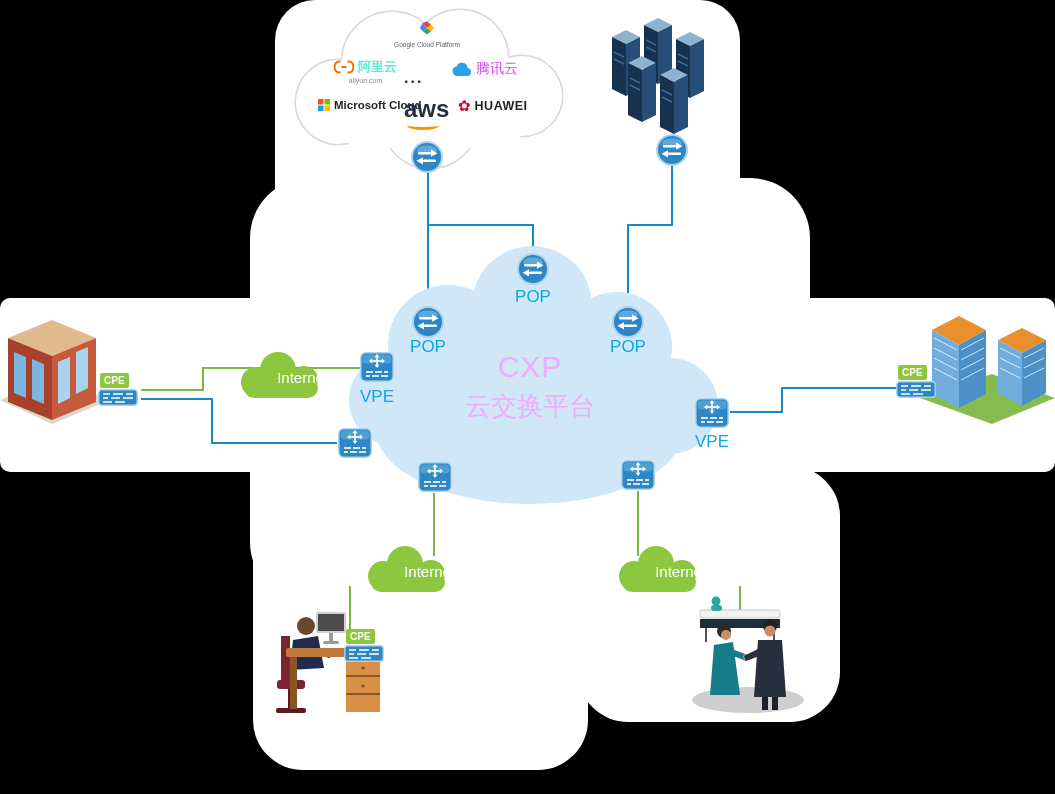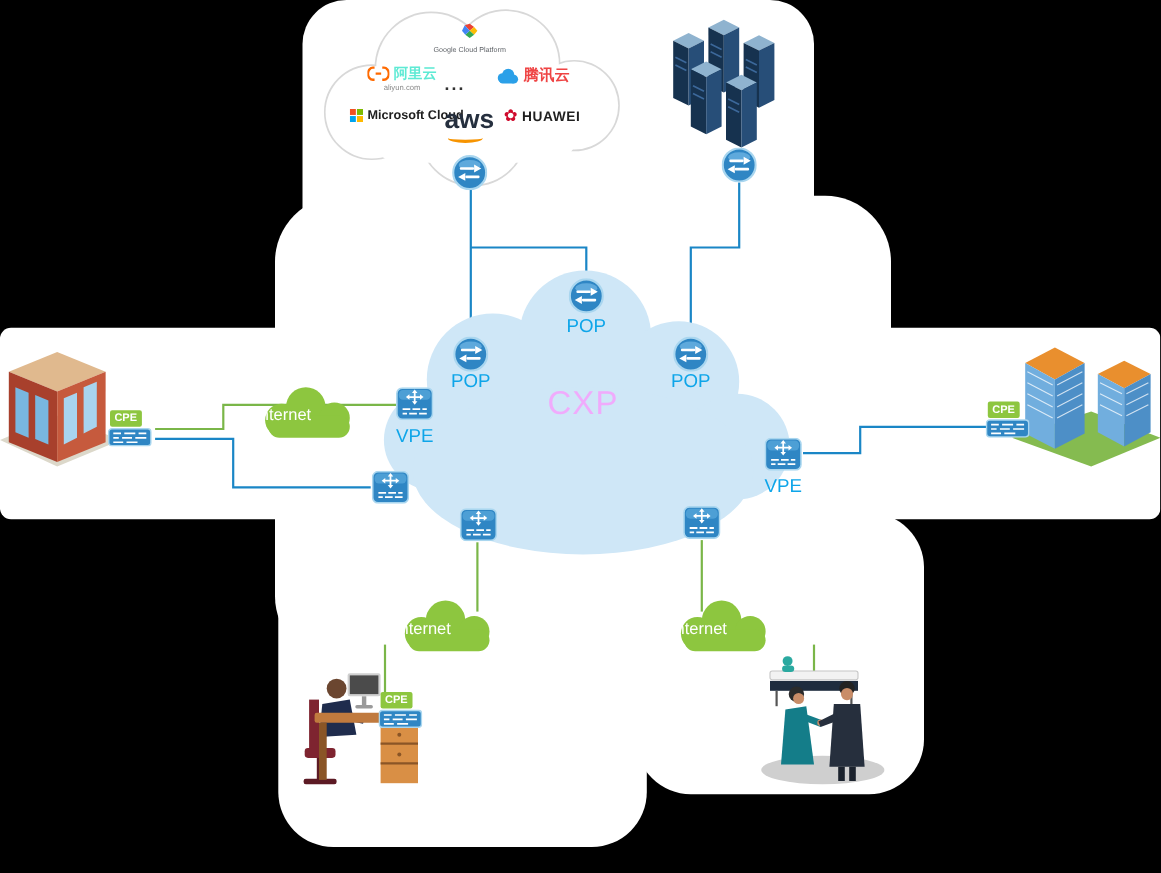--- a/index.html
+++ b/index.html
@@ -8,33 +8,33 @@
   #canvas{position:relative;width:1055px;height:794px;background:#000;overflow:hidden}
   #bg{position:absolute;left:0;top:0}
   .node{position:absolute;width:32px;height:32px}
   .node-sw{position:absolute;width:34px;height:30px}
   .lbl{position:absolute;width:64px;text-align:center;font-size:17px;color:#0ea5e9}
   .cxp{position:absolute;width:200px;text-align:center;color:#f0abfc}
   .cxp-t{font-size:30px;letter-spacing:1px}
   .cxp-s{font-size:26px;margin-top:5px}
   .inet{position:absolute;width:96px;height:56px}
   .inet svg{position:absolute;left:0;top:0}
-  .inet-lbl{position:absolute;left:0;right:0;top:23px;text-align:left;color:#fff;font-size:15px}
+  .inet-lbl{position:absolute;left:0;right:0;top:23px;text-align:right;color:#fff;font-size:15px}
   .cpe{position:absolute;width:46px}
   .cpe-tag{display:inline-block;background:#8dc63f;color:#fff;font-size:10px;font-weight:bold;padding:1px 4px;border-radius:2px;margin-left:2px;line-height:1.3}
   .cpe-dev{margin-top:1px}
   .logos{position:absolute;left:290px;top:5px;width:275px;height:162px}
   .logo{position:absolute}
   .gcp{width:84px;text-align:center}
   .gcp-txt{font-size:6.5px;color:#5f6368;white-space:nowrap;margin-top:1px}
   .row{display:flex;align-items:center;gap:4px}
   .ali-name{font-size:13px;font-weight:bold;color:#5eead4}
   .ali-dom{font-size:7px;color:#8a8a8a;text-align:center;margin-top:1px}
   .dots{font-size:16px;font-weight:bold;color:#333;letter-spacing:2px}
-  .tc-name{font-size:14px;font-weight:bold;color:#ef4444}
+  .tc-name{font-size:14px;font-weight:normal;color:#d946ef}
   .az-name{font-size:11.5px;font-weight:bold;color:#1f1f1f}
   .aws-txt{font-size:24px;font-weight:bold;color:#252f3e;line-height:1}
   .aws-smile{width:32px;height:9px;border-bottom:3px solid #f79400;border-radius:0 0 55% 55%;margin-left:3px}
   .hw-flower{color:#cf0a2c;font-size:15px;line-height:1}
   .hw-name{font-size:12.5px;font-weight:bold;color:#1f1f1f;letter-spacing:.5px}
 </style>
 </head>
 <body>
 
 <div id="canvas">
@@ -448,20 +448,21 @@
   </div>
 
   <div class="lbl" style="left:501px;top:287px">POP</div>
   <div class="lbl" style="left:396px;top:337px">POP</div>
   <div class="lbl" style="left:596px;top:337px">POP</div>
   <div class="lbl" style="left:345px;top:387px">VPE</div>
   <div class="lbl" style="left:680px;top:432px">VPE</div>
 
   <div class="cxp" style="left:430px;top:350px">
     <div class="cxp-t">CXP</div>
+    <div class="cxp-s">云交换平台</div>
   </div>
 
   <div class="inet" style="left:232px;top:346px">
     <svg width="96" height="56" viewBox="0 0 96 56">
         <g fill="#8dc63f">
           <circle cx="24" cy="36" r="15"></circle>
           <circle cx="46" cy="24" r="18"></circle>
           <circle cx="72" cy="34" r="14"></circle>
           <rect x="12" y="32" width="74" height="20" rx="10"></rect>
         </g>

